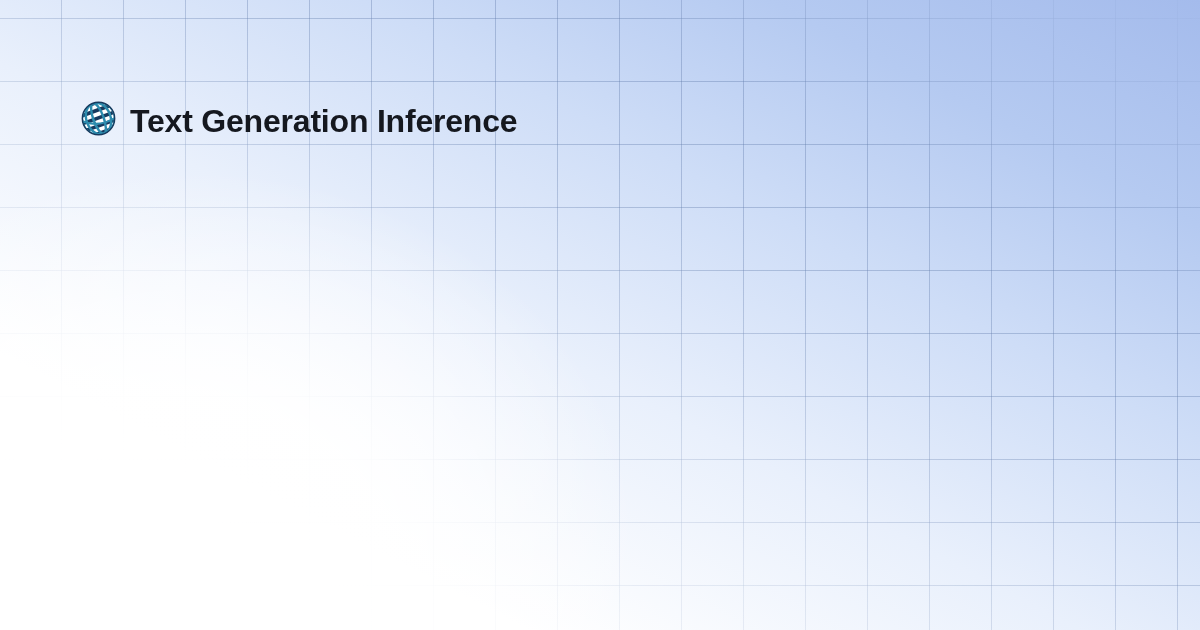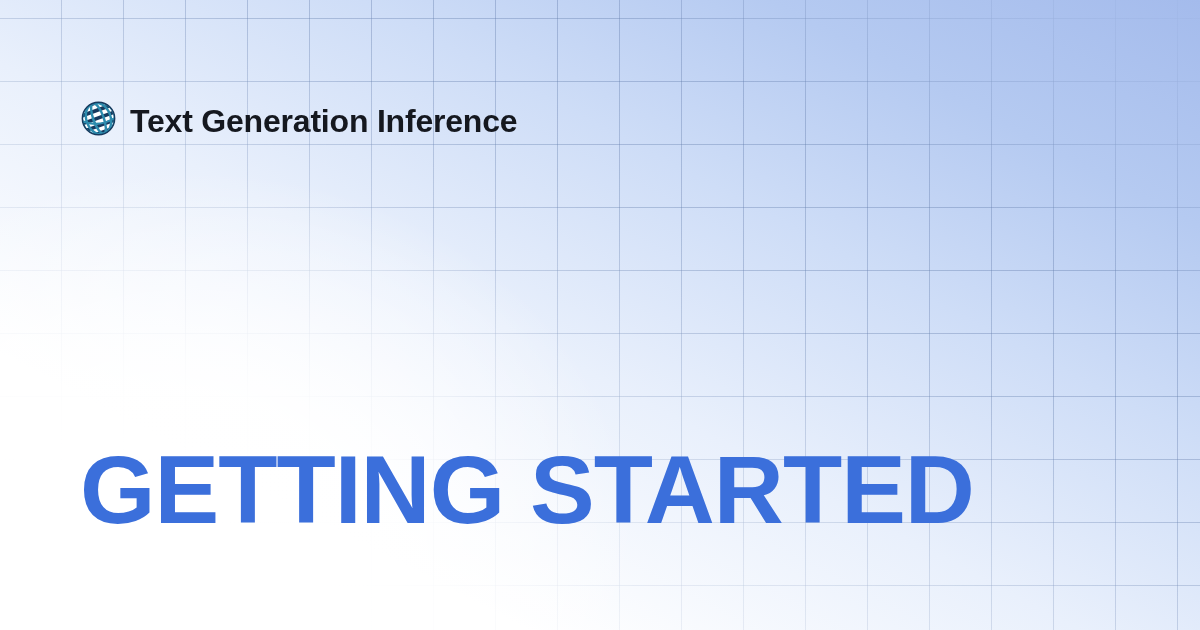--- a/index.html
+++ b/index.html
@@ -154,15 +154,14 @@
           <path d="M2 36 Q32 49 62 30" fill="none" stroke="#2d8cae" stroke-width="3.6"></path>
         </g>
 
         <circle cx="32" cy="32" r="28" fill="none" stroke="#173a5e" stroke-width="2.4"></circle>
       </svg>
     </span>
 
     <span class="header-title">Text Generation Inference</span>
   </div>
 
-  <div class="hero">GETTING STARTED</div>
 
 </div>
 
 </body></html>

